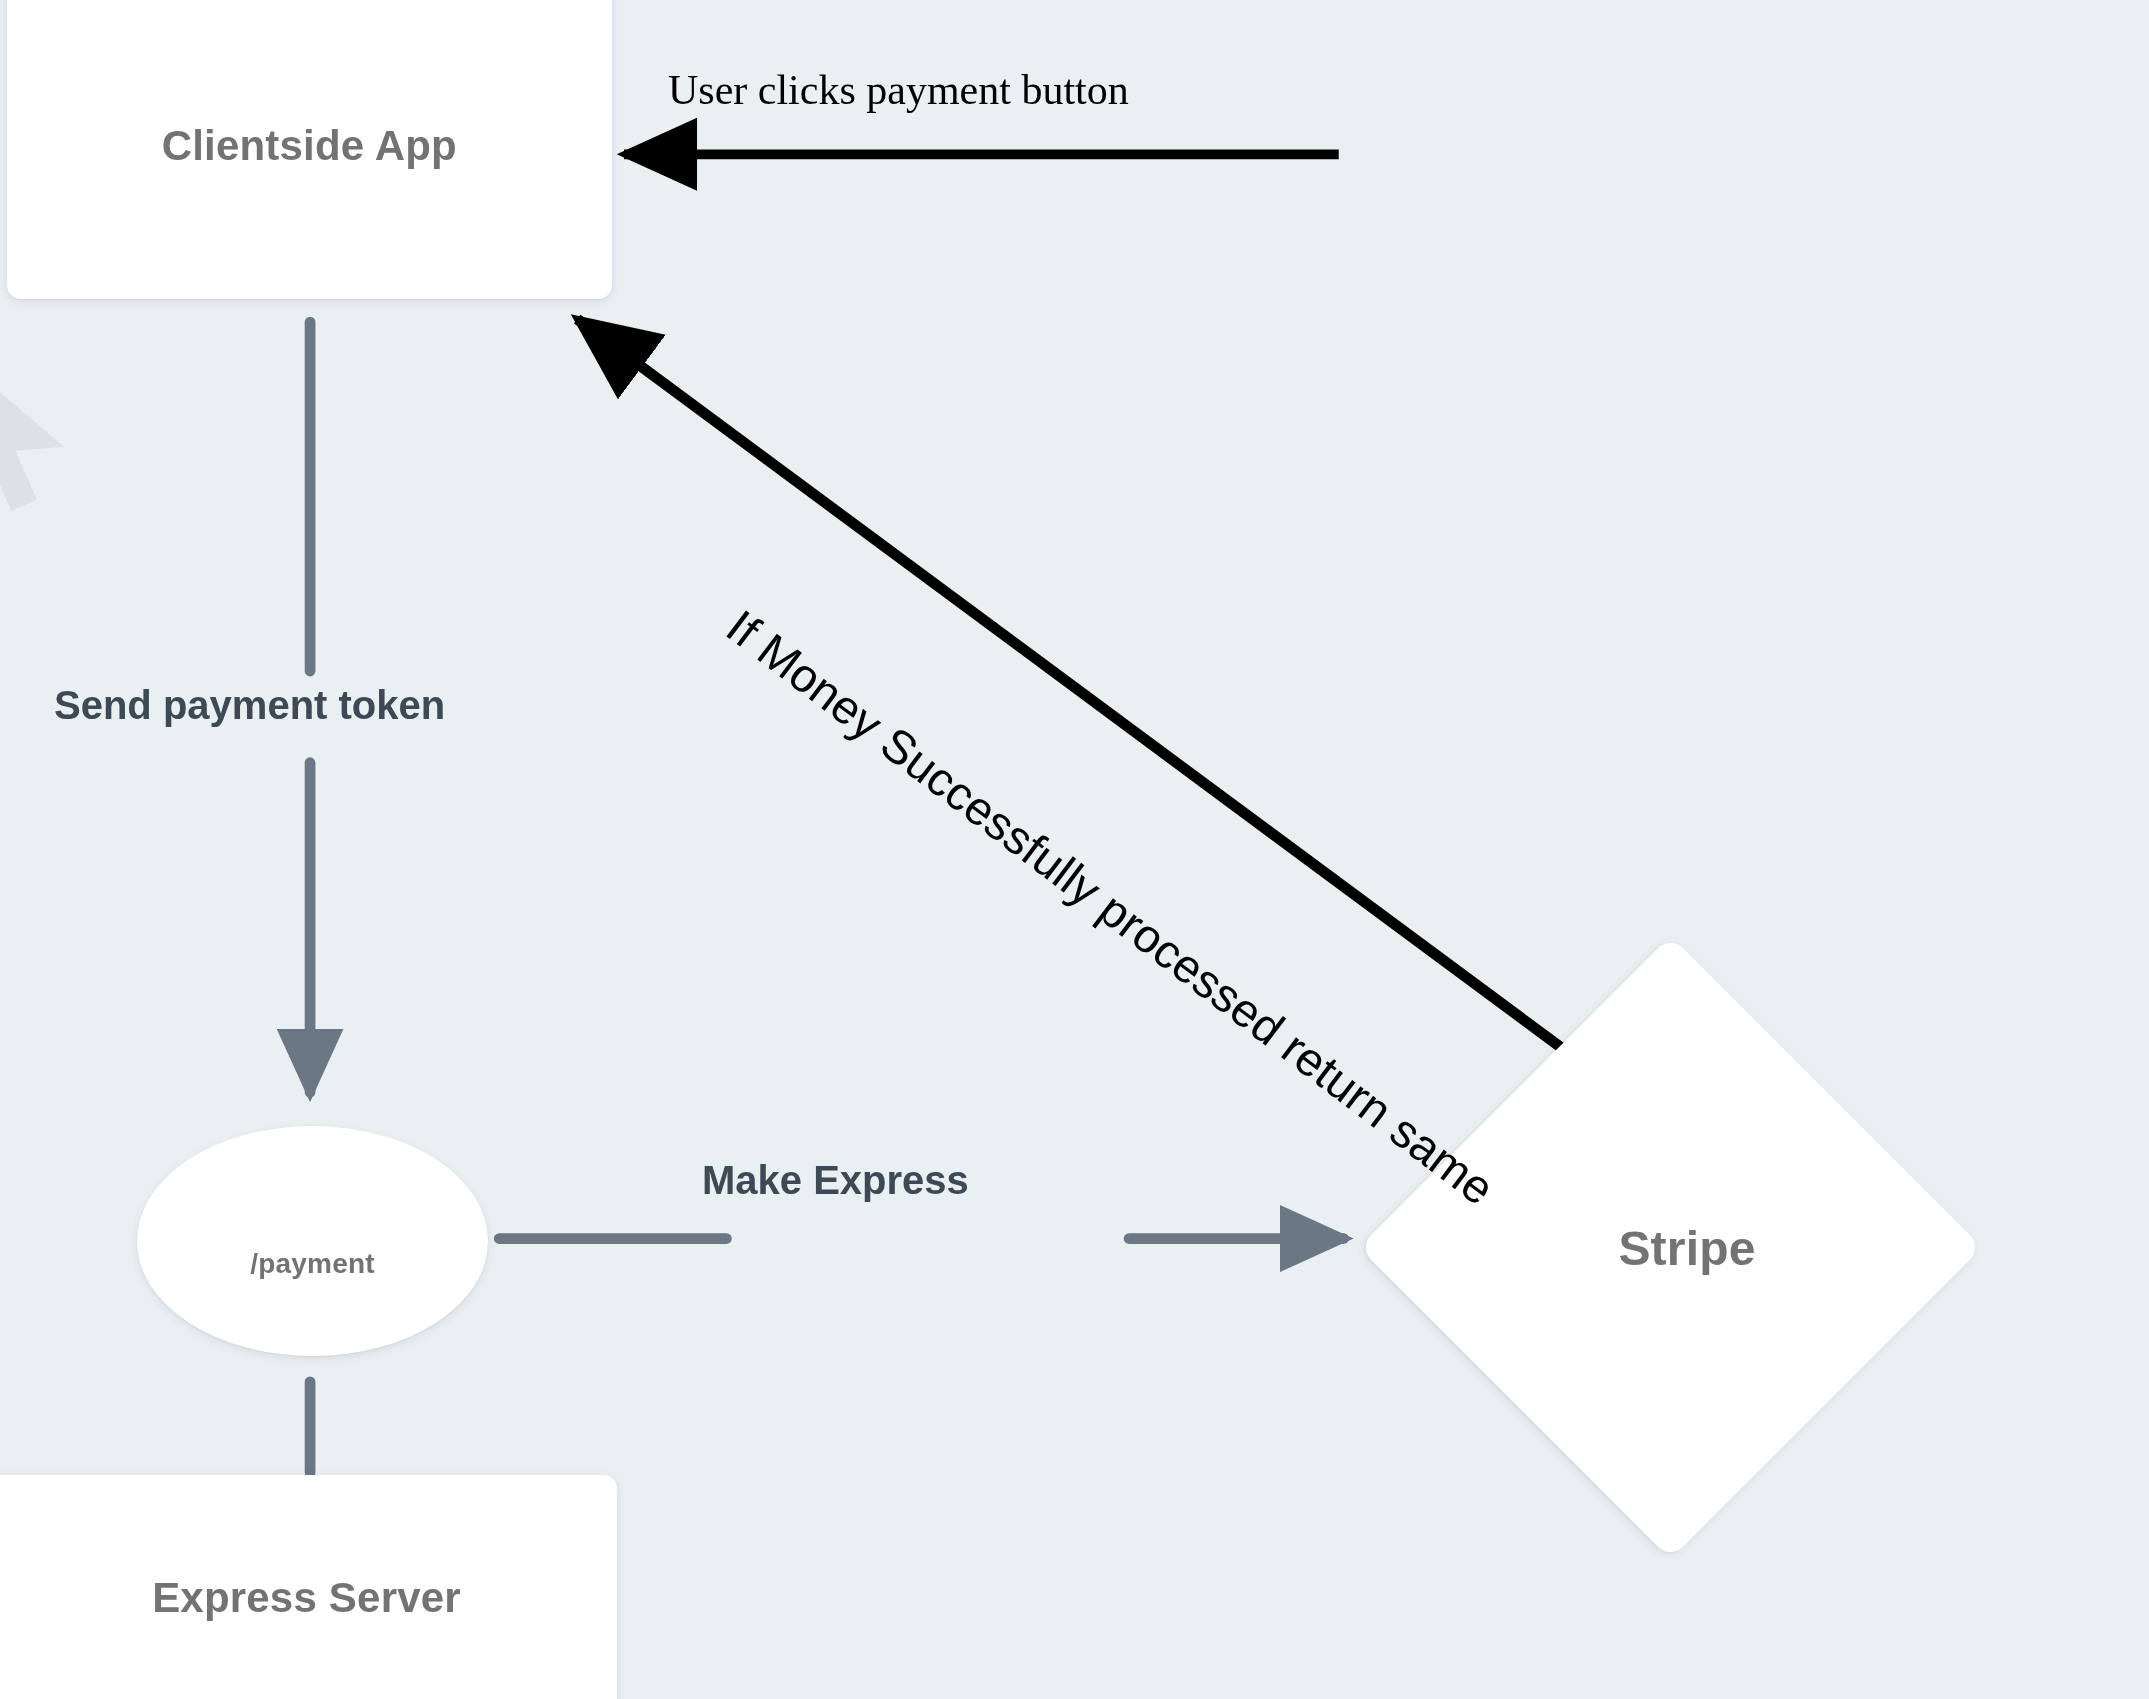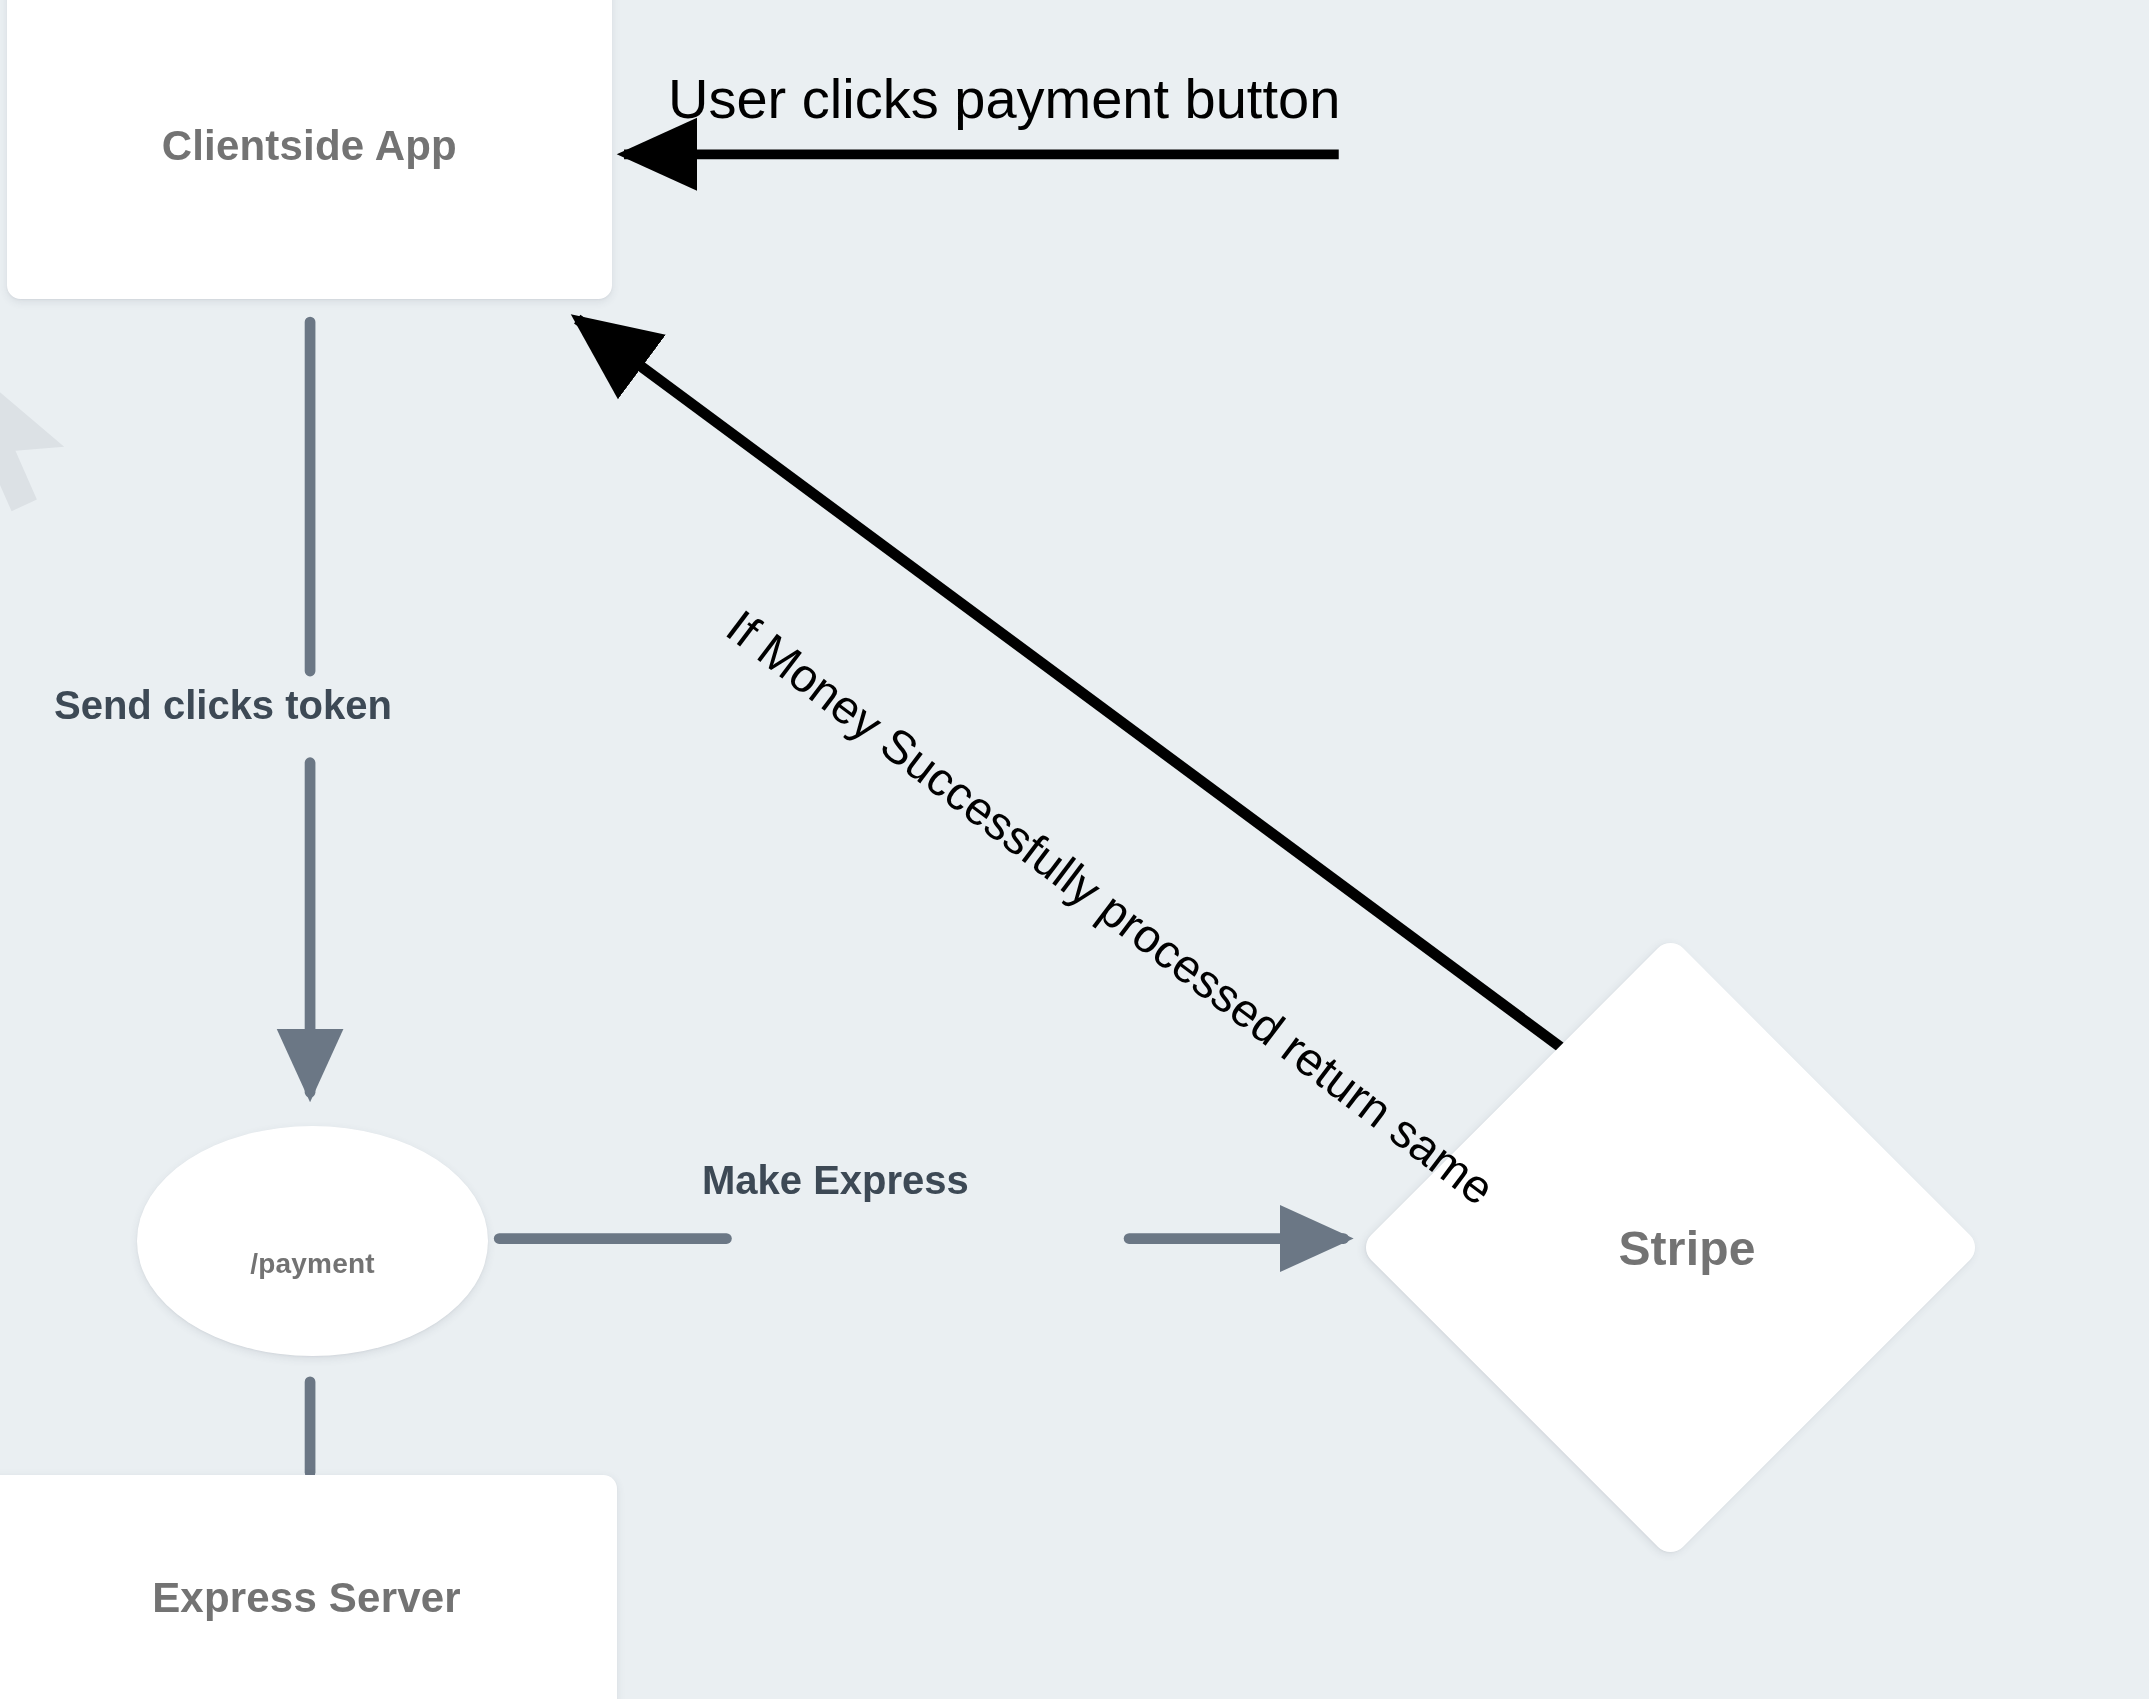--- a/index.html
+++ b/index.html
@@ -110,23 +110,23 @@
     white-space: nowrap;
   }
   .edge-label.slate {
     color: #3d4955;
     font-weight: bold;
     font-size: 40px;
     text-align: center;
   }
   .edge-label.black-narrow {
     color: #000000;
-    font-family: Liberation Sans, sans-serif;
+    font-family: Liberation Serif, serif;
     font-weight: normal;
-    font-size: 56px;
+    font-size: 42px;
     letter-spacing: 0px;
   }
 
   #label-user-clicks {
     left: 668px;
     top: 66px;
   }
   #label-send-token {
     left: 54px;
     top: 683px;
@@ -224,21 +224,21 @@
     <div class="node-label">Express Server</div>
   </div>
 
   <div id="node-stripe">
     <div class="diamond-shape"></div>
     <div class="node-label">Stripe</div>
   </div>
 
   <div class="edge-label black-narrow" id="label-user-clicks">User clicks payment button</div>
 
-  <div class="edge-label slate" id="label-send-token">Send clicks token</div>
+  <div class="edge-label slate" id="label-send-token">Send payment token</div>
 
   <div class="edge-label slate" id="label-make-payment">
     <div>Make Express</div>
   </div>
 
   <div class="edge-label" id="label-if-money">If Money Successfully processed return same</div>
 
 </div>
 
 

